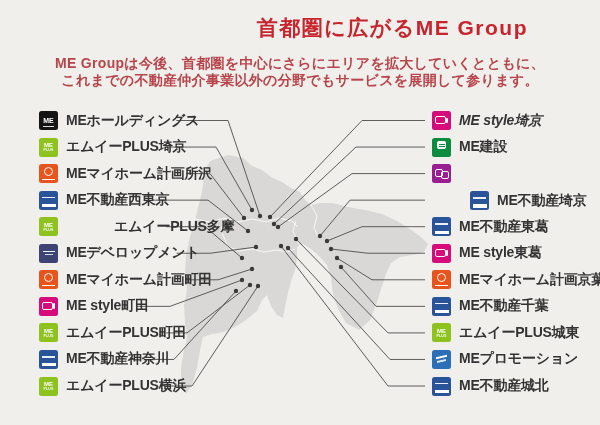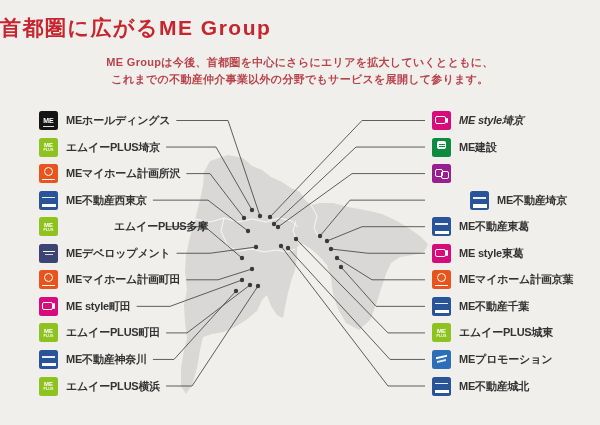--- a/index.html
+++ b/index.html
@@ -1,28 +1,28 @@
 <!DOCTYPE html>
 <html><head>
 <meta charset="utf-8">
 <style>
   html,body{margin:0;padding:0;}
   body{font-family:"Liberation Sans","DejaVu Sans",sans-serif;}
   .stage{position:relative;width:600px;height:425px;background:#f0efeb;overflow:hidden;}
 
-  .page-title{position:absolute;top:14px;left:0;width:528px;text-align:left;margin:0;
+  .page-title{position:absolute;top:14px;left:0;width:528px;text-align:right;margin:0;
     font-size:21px;font-weight:bold;color:#c7252e;letter-spacing:1.5px;}
   .subtitle{position:absolute;left:0;width:600px;text-align:center;margin:0;
-    font-size:11px;font-weight:bold;color:#b8444b;letter-spacing:.3px;}
+    font-size:14px;font-weight:bold;color:#b8444b;letter-spacing:.3px;}
   .sub1{top:55px;} .sub2{top:72px;}
 
   svg.mapsvg{position:absolute;left:0;top:0;}
 
   .company-row{position:absolute;display:flex;align-items:center;height:19px;}
-  .co-label{font-size:11px;font-weight:bold;color:#333;letter-spacing:-.2px;
+  .co-label{font-size:14px;font-weight:bold;color:#333;letter-spacing:-.2px;
     margin-left:8px;white-space:nowrap;}
 
   .co-icon{position:relative;width:19px;height:19px;border-radius:2.5px;overflow:hidden;
     display:flex;flex-direction:column;align-items:center;justify-content:center;flex:0 0 19px;}
   .co-icon .t1{color:#fff;font-weight:bold;font-size:7px;line-height:7px;}
   .co-icon .t2{color:#fff;font-weight:bold;font-size:3.5px;line-height:4px;letter-spacing:.2px;}
   .co-icon::before,.co-icon::after{content:"";position:absolute;}
 
   .ico-hd::after{left:4px;right:4px;bottom:3px;height:1px;background:#fff;opacity:.85;}
   .ico-plus .t1{font-size:6px;line-height:6px;}

